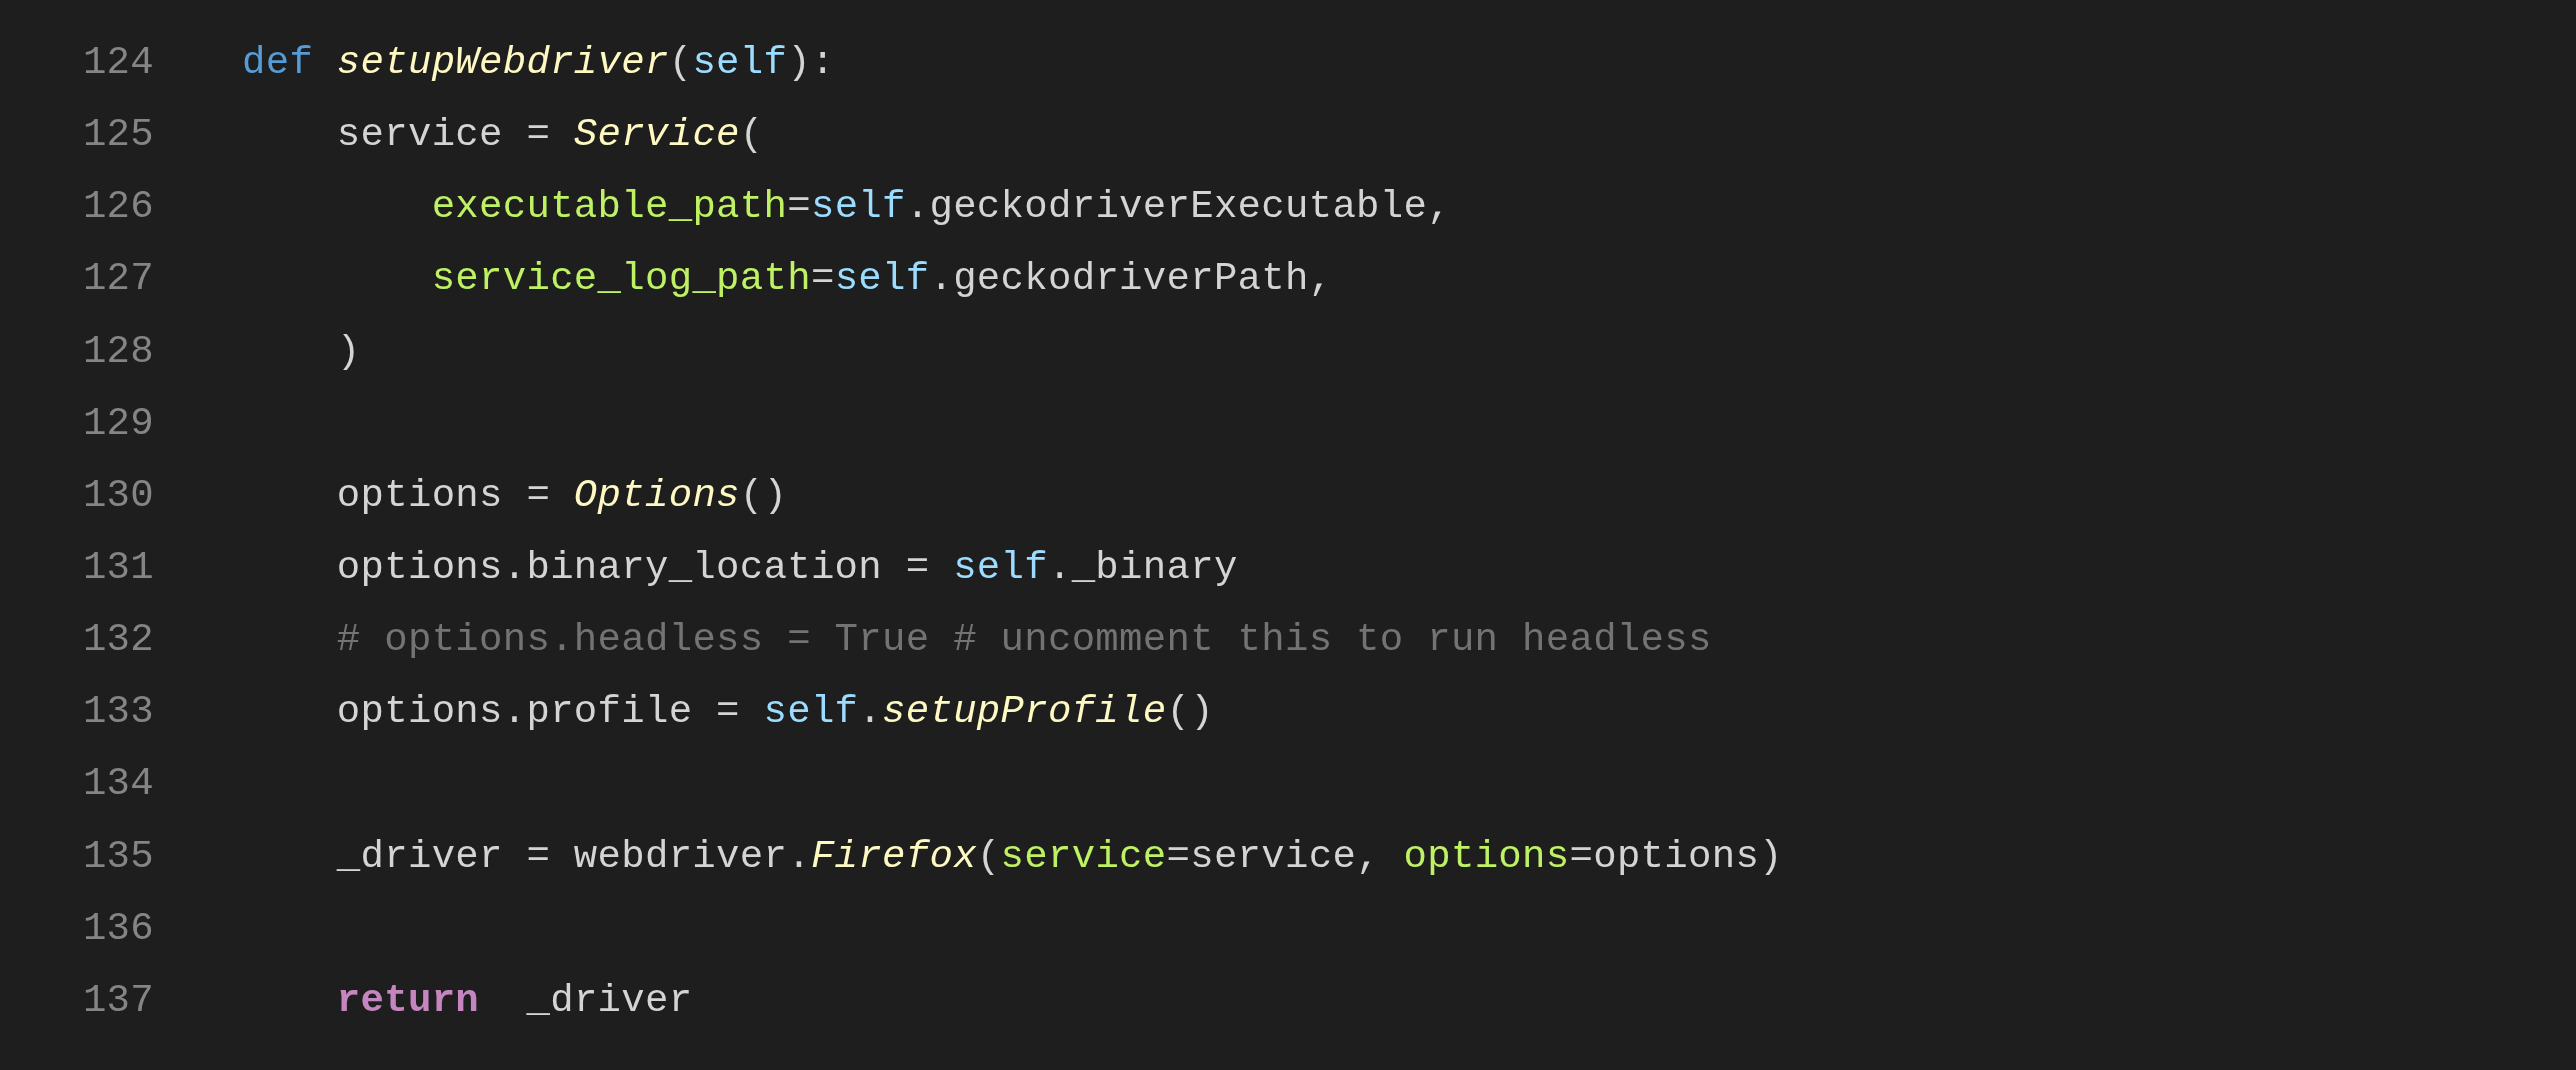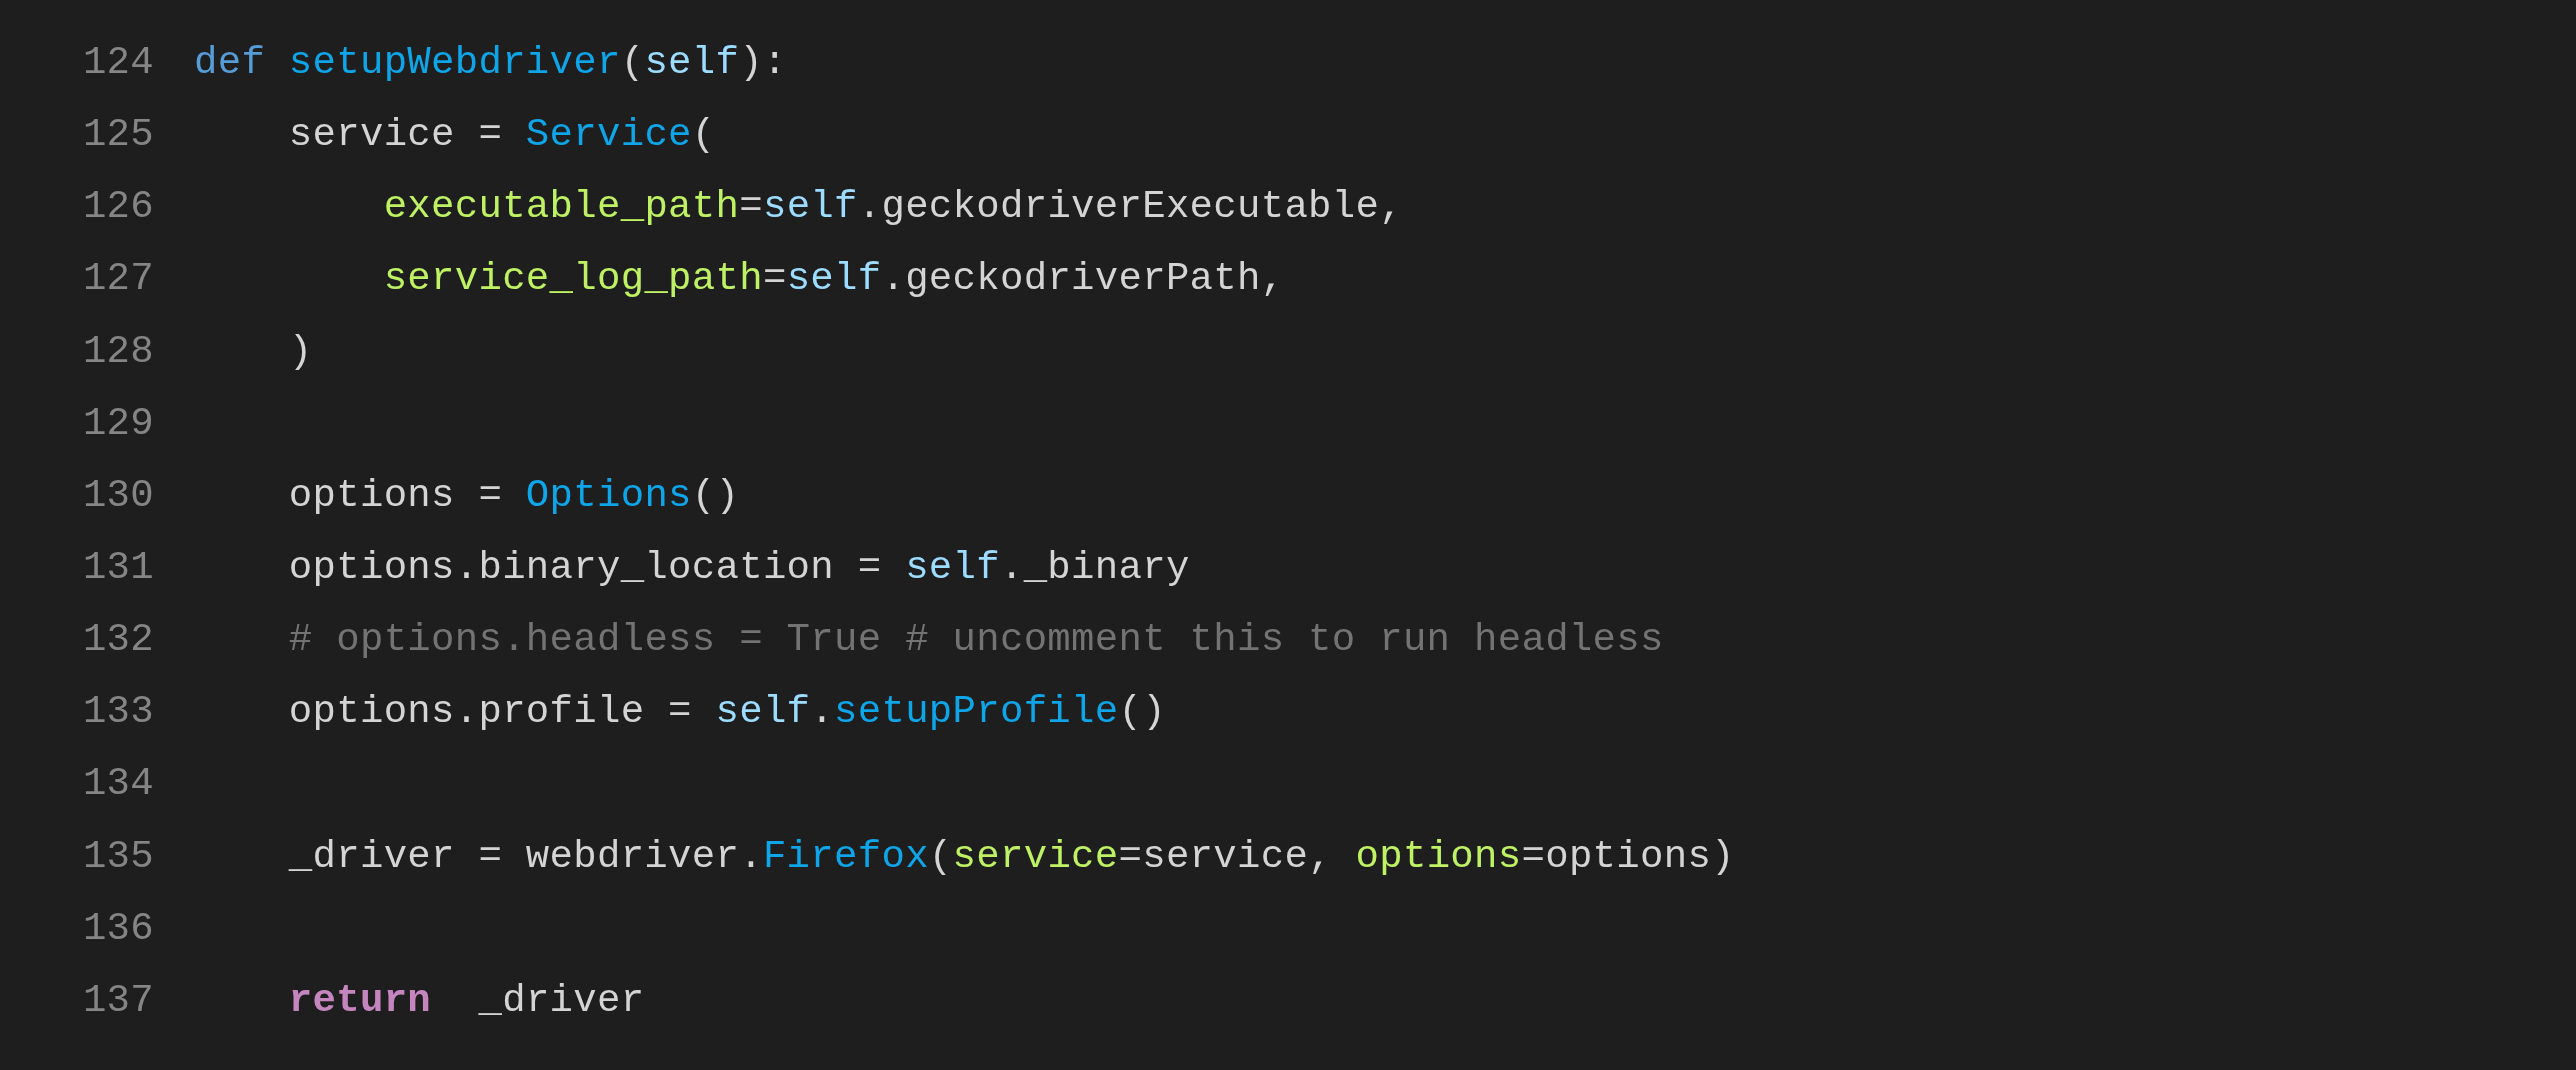--- a/index.html
+++ b/index.html
@@ -15,34 +15,35 @@
     font-size: 39px;
     line-height: 1.85;
     padding: 27px 27px 27px 27px;
     color: #d4d4d4;
     white-space: pre;
     letter-spacing: 0.3px;
   }
   .line {
     display: flex;
     align-items: flex-end;
+    gap: 48px;
   }
   .lineno {
     color: #858585;
     width: 127px;
     text-align: right;
     padding-right: 40px;
     user-select: none;
     flex-shrink: 0;
   }
   .code {
     flex: 1;
   }
   .kw { color: #569cd6; }            
-  .fn { color: #0ea5e9; }            
+  .fn { color: #fef9c3; font-style: italic; }            
   .param { color: #bef264; }         
   .self { color: #9cdcfe; }          
   .ctrl { color: #c586c0; font-weight: bold; }          
   .ident { color: #d4d4d4; }         
   .comment { color: #737373; }       
 </style>
 </head>
 <body>
 
 <div class="editor" id="editor-root"><div class="line"><span class="lineno">124</span><span class="code"><span class="kw">def </span><span class="fn">setupWebdriver</span><span class="ident">(</span><span class="self">self</span><span class="ident">):</span></span></div><div class="line"><span class="lineno">125</span><span class="code"><span class="ident">    service = </span><span class="fn">Service</span><span class="ident">(</span></span></div><div class="line"><span class="lineno">126</span><span class="code"><span class="ident">        </span><span class="param">executable_path</span><span class="ident">=</span><span class="self">self</span><span class="ident">.geckodriverExecutable,</span></span></div><div class="line"><span class="lineno">127</span><span class="code"><span class="ident">        </span><span class="param">service_log_path</span><span class="ident">=</span><span class="self">self</span><span class="ident">.geckodriverPath,</span></span></div><div class="line"><span class="lineno">128</span><span class="code"><span class="ident">    )</span></span></div><div class="line"><span class="lineno">129</span><span class="code"><span class="ident"></span></span></div><div class="line"><span class="lineno">130</span><span class="code"><span class="ident">    options = </span><span class="fn">Options</span><span class="ident">()</span></span></div><div class="line"><span class="lineno">131</span><span class="code"><span class="ident">    options.binary_location = </span><span class="self">self</span><span class="ident">._binary</span></span></div><div class="line"><span class="lineno">132</span><span class="code"><span class="ident">    </span><span class="comment"># options.headless = True # uncomment this to run headless</span></span></div><div class="line"><span class="lineno">133</span><span class="code"><span class="ident">    options.profile = </span><span class="self">self</span><span class="ident">.</span><span class="fn">setupProfile</span><span class="ident">()</span></span></div><div class="line"><span class="lineno">134</span><span class="code"><span class="ident"></span></span></div><div class="line"><span class="lineno">135</span><span class="code"><span class="ident">    _driver = webdriver.</span><span class="fn">Firefox</span><span class="ident">(</span><span class="param">service</span><span class="ident">=service, </span><span class="param">options</span><span class="ident">=options)</span></span></div><div class="line"><span class="lineno">136</span><span class="code"><span class="ident"></span></span></div><div class="line"><span class="lineno">137</span><span class="code"><span class="ident">    </span><span class="ctrl">return</span><span class="ident">  _driver</span></span></div></div>

